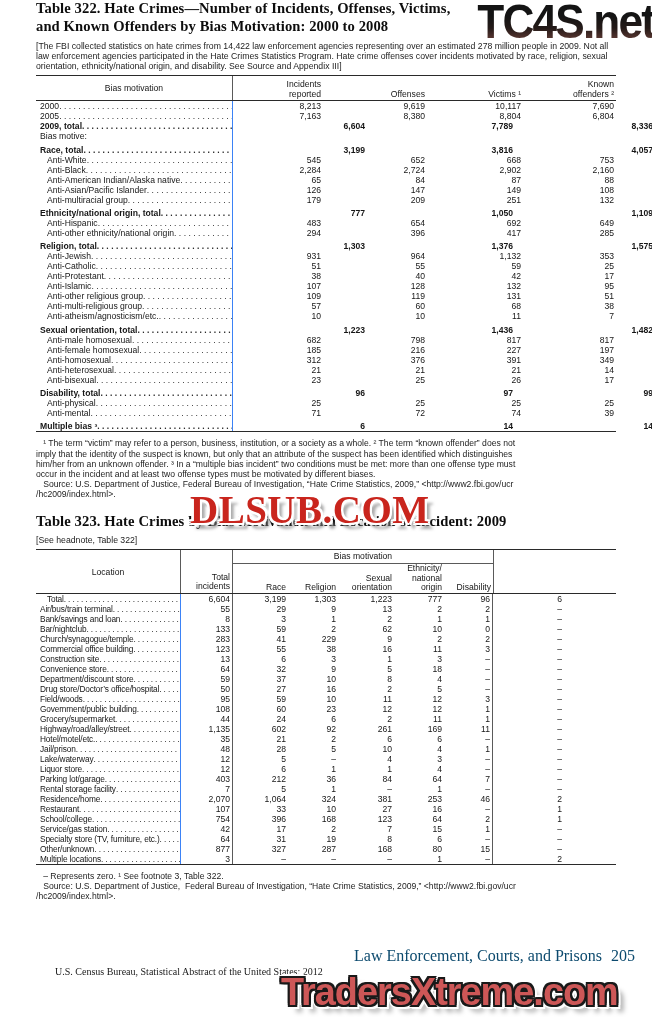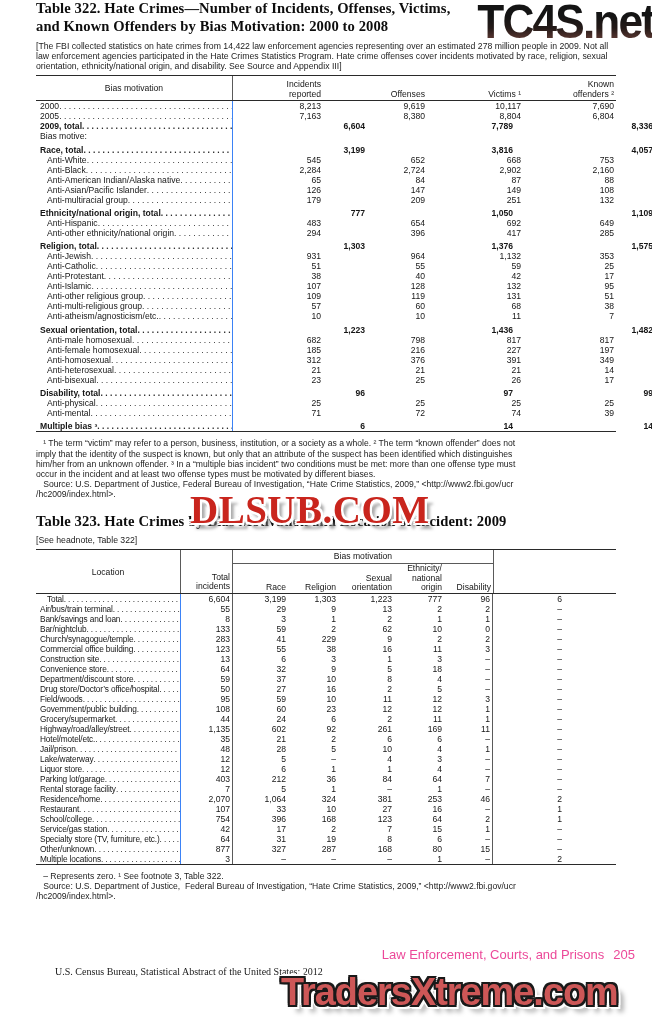--- a/index.html
+++ b/index.html
@@ -63,22 +63,22 @@
   .t323-head .subs{flex:1;display:flex;}
   .t323-head .subs > div{display:flex;align-items:flex-end;justify-content:flex-end;text-align:right;
                          white-space:pre-line;box-sizing:border-box;padding:0 2px 17px 0;line-height:1.12;}
   .t323-head .s0{flex:0 0 55px;} .t323-head .s1{flex:0 0 50px;} .t323-head .s2{flex:0 0 56px;}
   .t323-head .s3{flex:0 0 50px;} .t323-head .s4{flex:0 0 49px;}
   .t323-head .h-multi{flex:0 0 123px;box-sizing:border-box;display:flex;align-items:flex-end;
                       justify-content:flex-end;text-align:right;white-space:pre-line;
                       padding:0 4px 2px 0;line-height:1.12;}
 
   
-  .section-footer{position:absolute;right:17px;top:947px;font-family:Liberation Sans, sans-serif;
-                  font-size:13px;color:#ec4899;white-space:nowrap;}
+  .section-footer{position:absolute;right:17px;top:947px;font-family:Liberation Serif, serif;
+                  font-size:16px;color:#0c4a6e;white-space:nowrap;}
   .section-footer .pg{margin-left:9px;}
   .census-line{position:absolute;left:55px;top:966px;font-family:"Liberation Serif",serif;
                font-size:10px;color:#1a1a1a;white-space:nowrap;}
 
   
   .wm{position:absolute;pointer-events:none;white-space:nowrap;z-index:9;}
   .wm-top{right:-2px;top:-6px;font-family:"Liberation Sans",sans-serif;font-weight:bold;
           font-size:48px;letter-spacing:-2px;transform:scaleX(0.92);transform-origin:right top;
           background:linear-gradient(180deg,#141414 40%,#241a18 62%,#7d4a42 95%);
           -webkit-background-clip:text;background-clip:text;color:transparent;

